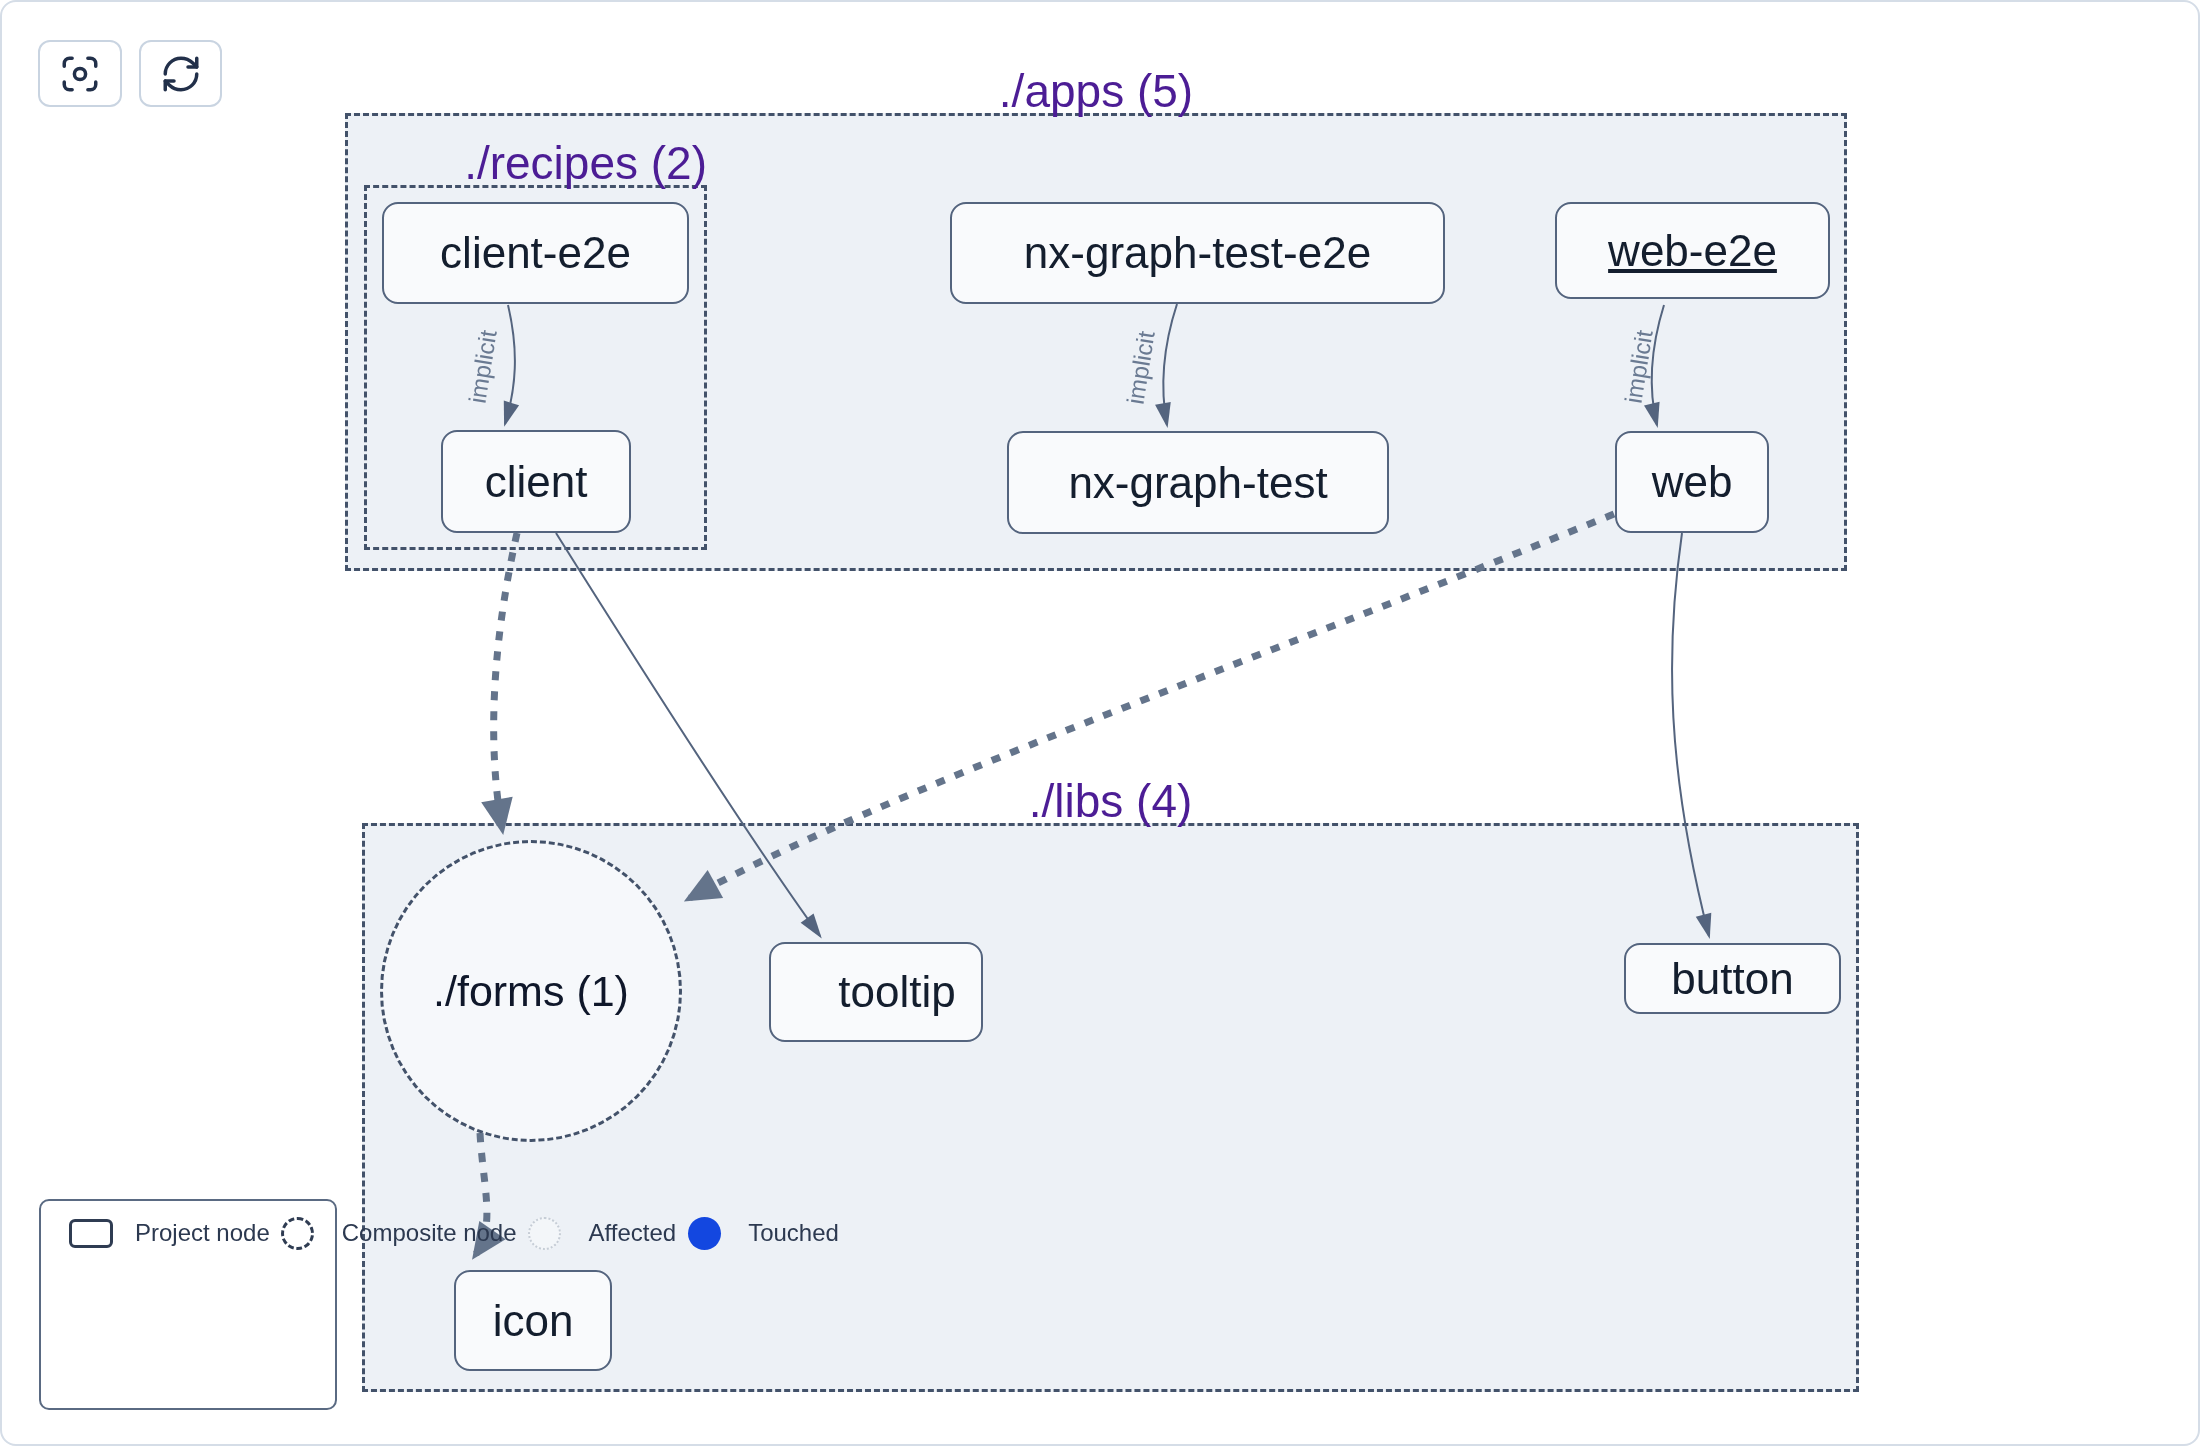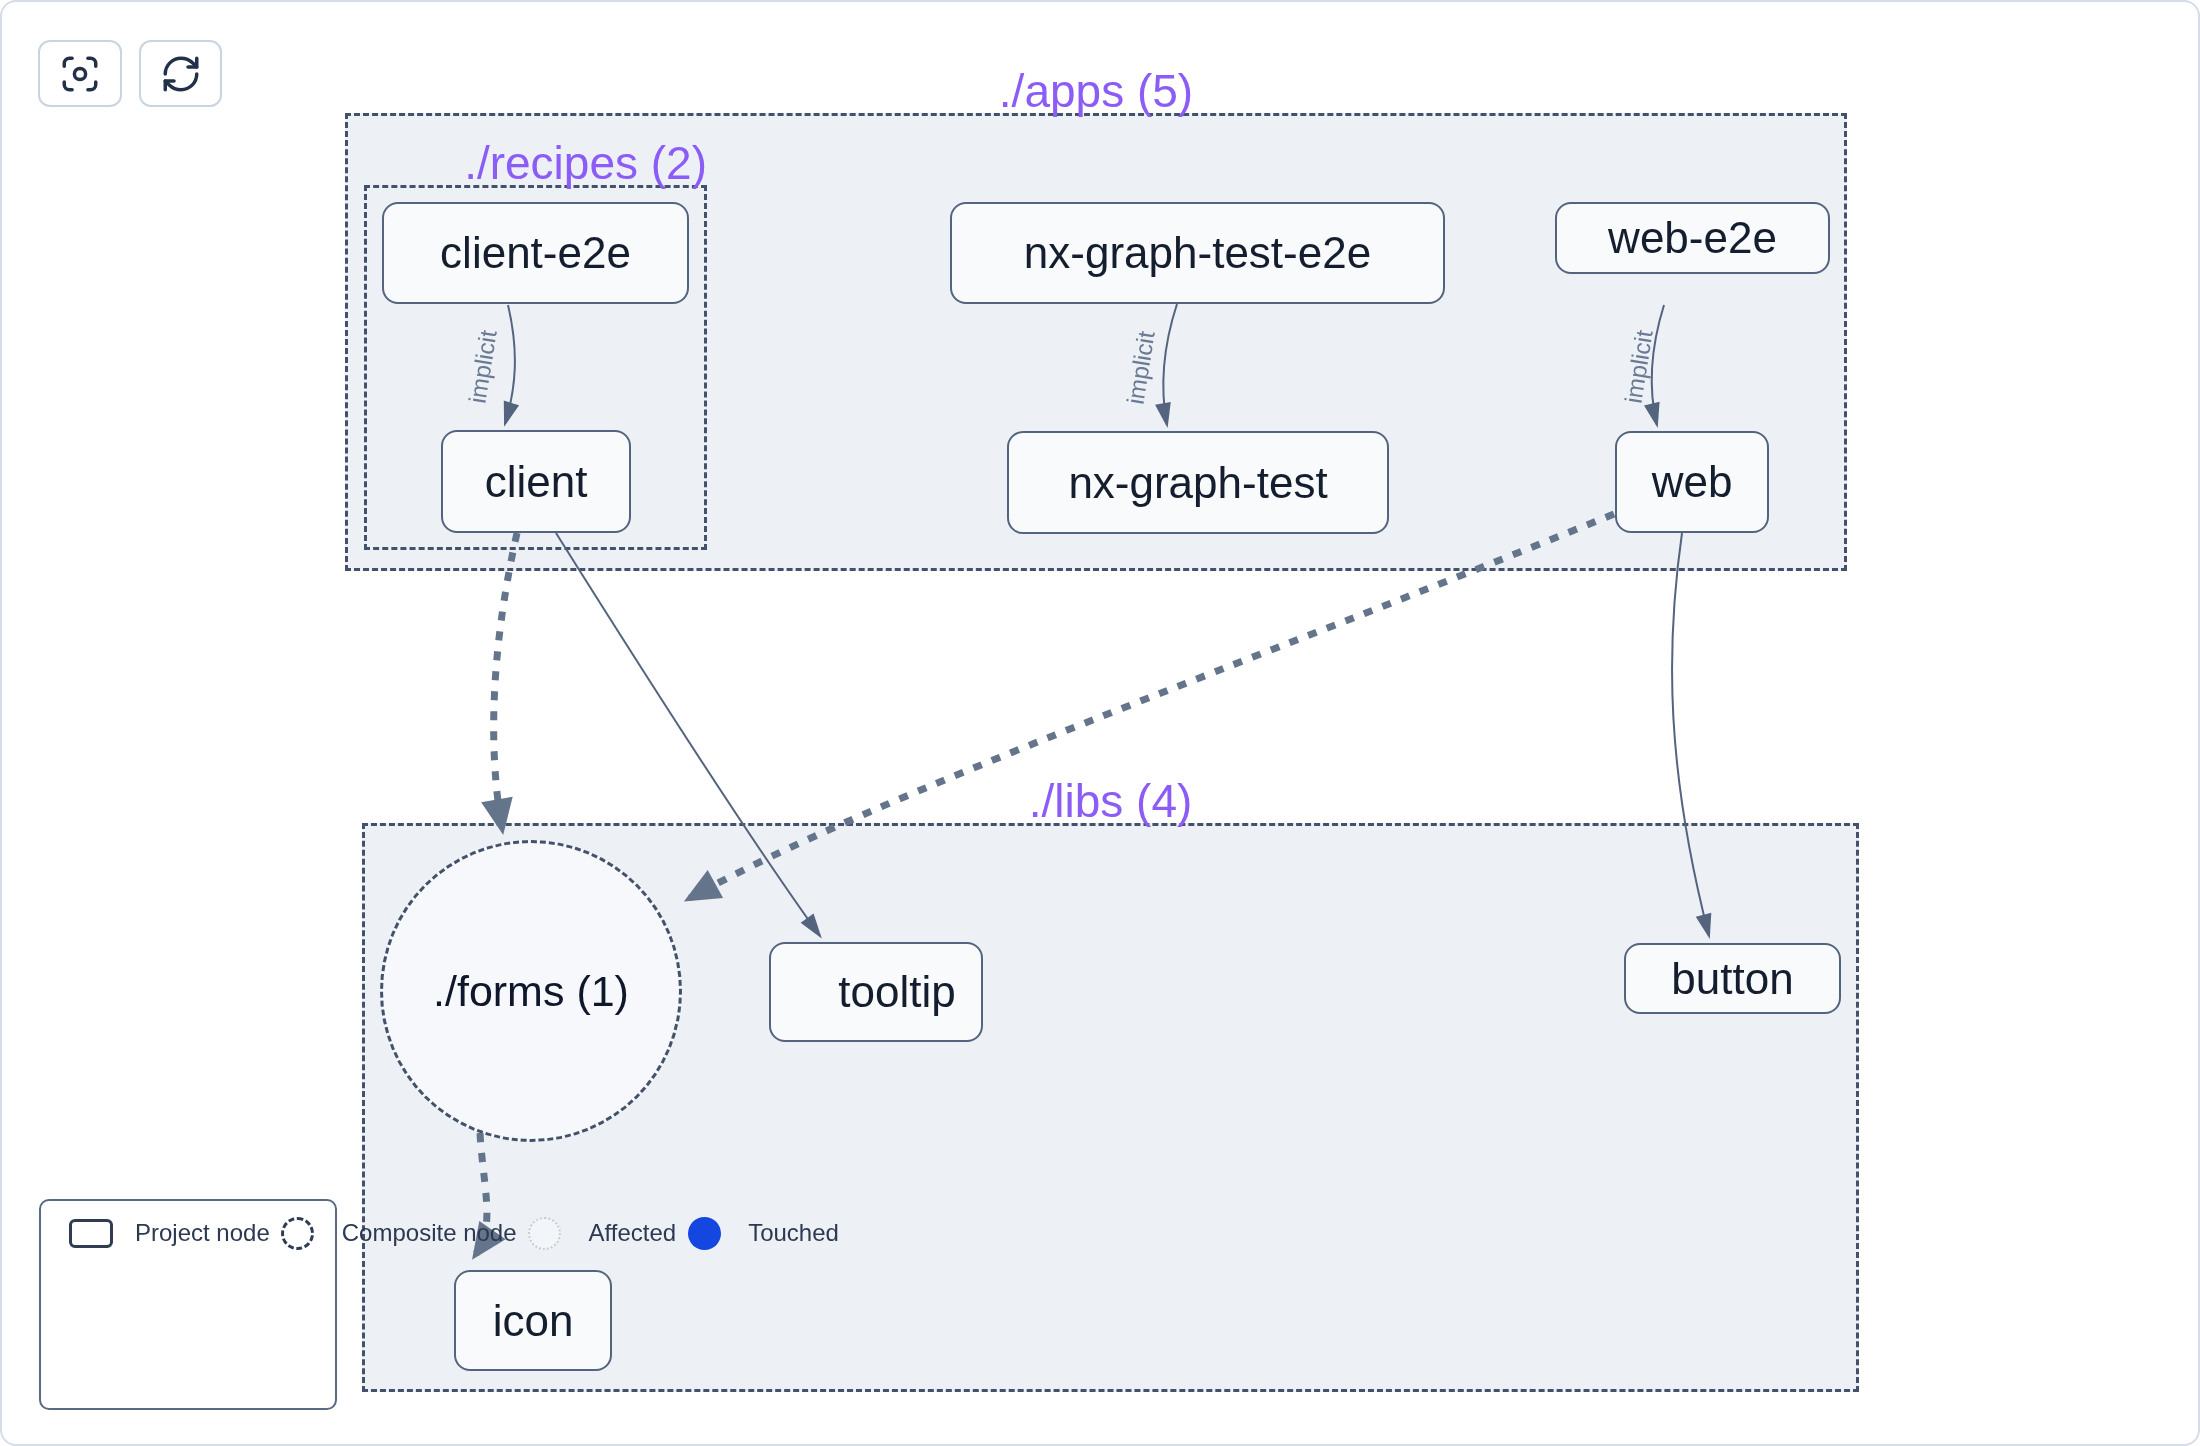--- a/index.html
+++ b/index.html
@@ -6,21 +6,21 @@
   .stage{position:relative;width:2200px;height:1446px;background:#ffffff;border:2px solid #d5dde7;
          border-radius:16px;box-sizing:border-box;overflow:hidden;}
 
   
   .tbtn{position:absolute;background:#ffffff;border:2px solid #c9d4e1;border-radius:12px;
         display:flex;align-items:center;justify-content:center;cursor:pointer;box-sizing:border-box;padding:0;}
   .tbtn svg{stroke:#22304a;fill:none;stroke-width:2;stroke-linecap:round;stroke-linejoin:round;}
 
   
   .group{position:absolute;background:#edf1f6;border:3px dashed #43526a;box-sizing:border-box;}
-  .group-label{position:absolute;font-size:46px;line-height:52px;color:#8b5cf6;text-align:center;
+  .group-label{position:absolute;font-size:46px;line-height:52px;color:#4c1d95;text-align:center;
                white-space:nowrap;z-index:5;}
 
   
   .composite{position:absolute;background:#f6f8fb;border:3px dashed #43526a;border-radius:50%;
              display:flex;align-items:center;justify-content:center;font-size:43px;color:#0f172a;
              box-sizing:border-box;z-index:4;}
 
   
   .node{position:absolute;background:#f9fafc;border:2px solid #54647e;border-radius:16px;
         display:flex;align-items:center;justify-content:center;font-size:44px;color:#141e2e;
@@ -82,21 +82,21 @@
   <div class="composite" style="left:378px;top:838px;width:302px;height:302px;">
     <span>./forms (1)</span>
   </div>
 
   <div class="node" style="left:380px;top:200px;width:307px;height:102px;">
     <span>client-e2e</span>
   </div>
   <div class="node" style="left:948px;top:200px;width:495px;height:102px;">
     <span>nx-graph-test-e2e</span>
   </div>
-  <div class="node" style="left:1553px;top:200px;width:275px;height:72px;">
+  <div class="node" style="left:1553px;top:200px;width:275px;height:97px;text-decoration:underline;">
     <span>web-e2e</span>
   </div>
   <div class="node" style="left:439px;top:428px;width:190px;height:103px;">
     <span>client</span>
   </div>
   <div class="node" style="left:1005px;top:429px;width:382px;height:103px;">
     <span>nx-graph-test</span>
   </div>
   <div class="node" style="left:1613px;top:429px;width:154px;height:102px;">
     <span>web</span>

